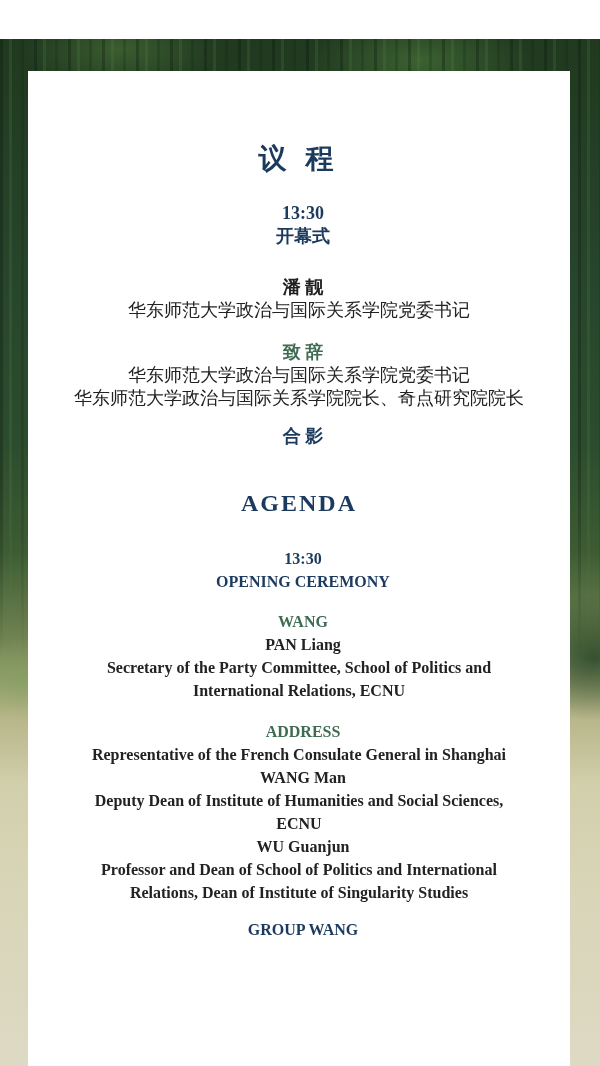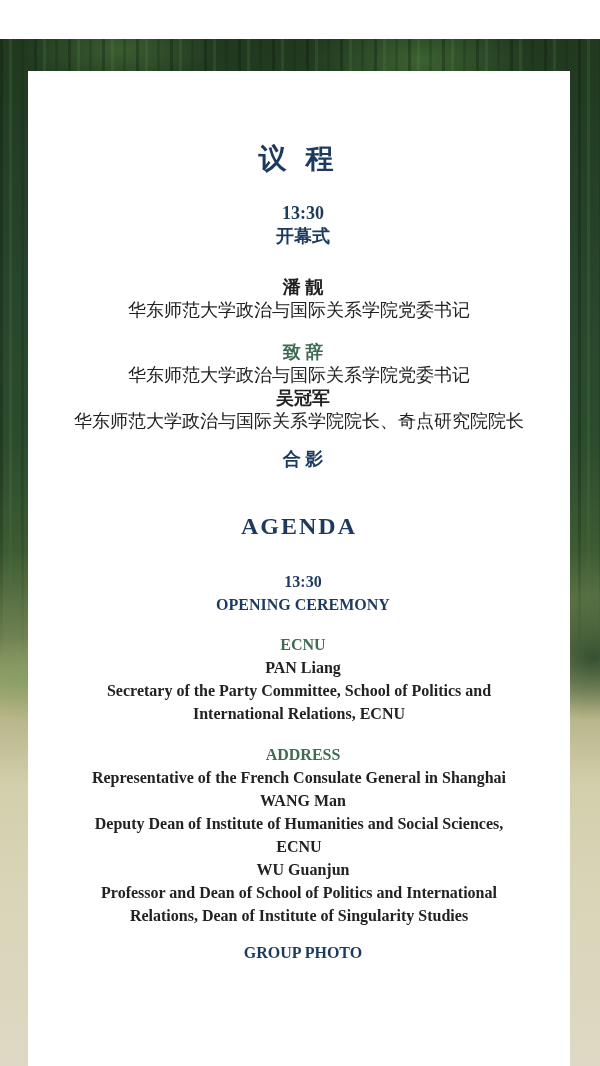--- a/index.html
+++ b/index.html
@@ -85,47 +85,46 @@
       </div>
 
       <div class="gap-zh-host">
         <div class="line bold">潘 靓</div>
         <div class="line">华东师范大学政治与国际关系学院党委书记</div>
       </div>
 
       <div class="gap-zh-address">
         <div class="line bold green">致 辞</div>
         <div class="line">华东师范大学政治与国际关系学院党委书记</div>
-        <div class="line bold">吴冠军</div>
         <div class="line">华东师范大学政治与国际关系学院院长、奇点研究院院长</div>
       </div>
 
       <div class="line bold navy gap-zh-photo">合 影</div>
     </div>
 
     <div>
       <div class="en-title">AGENDA</div>
 
       <div class="gap-en-opening">
         <div class="en-line bold navy">13:30</div>
         <div class="en-line bold navy">OPENING CEREMONY</div>
       </div>
 
       <div class="gap-en-host">
-        <div class="en-line bold green">ECNU</div>
+        <div class="en-line bold green">WANG</div>
         <div class="en-line bold">PAN Liang</div>
         <div class="en-line">Secretary of the Party Committee, School of Politics and International Relations, ECNU</div>
       </div>
 
       <div class="gap-en-address">
         <div class="en-line bold green">ADDRESS</div>
         <div class="en-line">Representative of the French Consulate General in Shanghai</div>
         <div class="en-line bold">WANG Man</div>
         <div class="en-line">Deputy Dean of Institute of Humanities and Social Sciences, ECNU</div>
         <div class="en-line bold">WU Guanjun</div>
         <div class="en-line">Professor and Dean of School of Politics and International Relations, Dean of Institute of Singularity Studies</div>
       </div>
 
-      <div class="en-line bold navy gap-en-photo">GROUP PHOTO</div>
+      <div class="en-line bold navy gap-en-photo">GROUP WANG</div>
     </div>
 
   </div>
 </div>
 
 </body></html>

